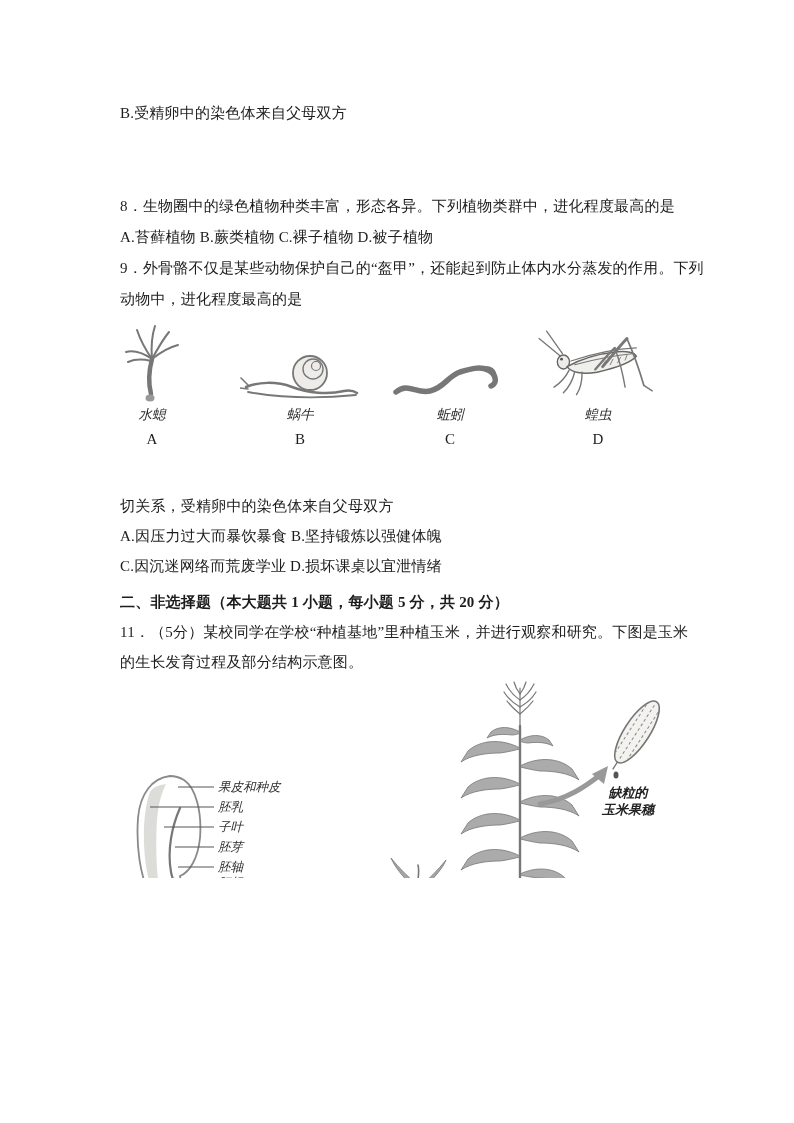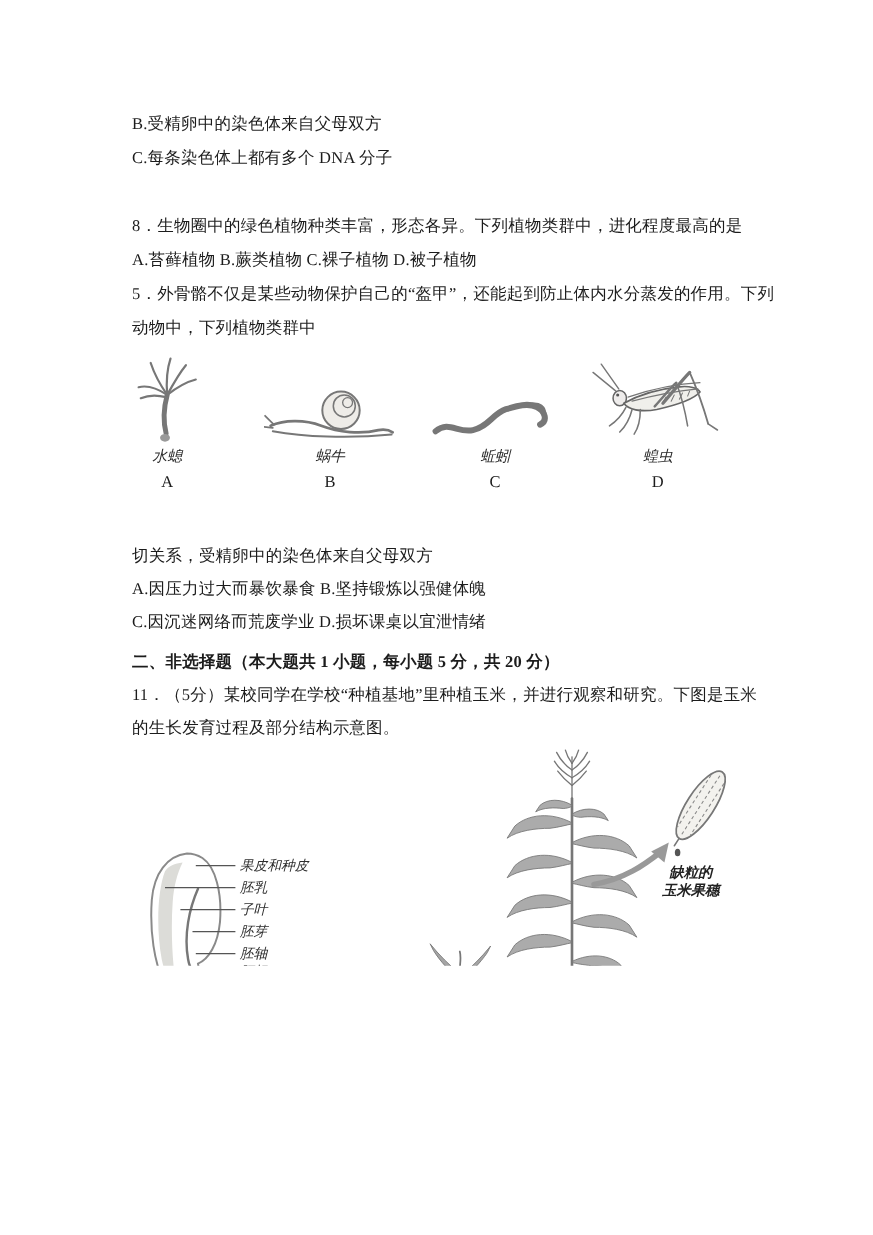--- a/index.html
+++ b/index.html
@@ -22,27 +22,26 @@
   .sk{stroke:#777;fill:none;stroke-linecap:round;}
   .dlabel{font-size:12.5px;font-style:italic;fill:#2e2e2e;}
   .dcaption{font-size:13px;font-style:italic;font-weight:bold;fill:#222;}
 </style>
 </head>
 <body>
 
 <div class="page">
 
   <div class="tline" style="top:103px">B.受精卵中的染色体来自父母双方</div>
-  <div class="tline" style="top:134px">C.每条染色体上都有多个 DNA 分子</div>
 
   <div class="tline" style="top:196px">8．生物圈中的绿色植物种类丰富，形态各异。下列植物类群中，进化程度最高的是</div>
   <div class="tline" style="top:227px">A.苔藓植物 B.蕨类植物 C.裸子植物 D.被子植物</div>
 
-  <div class="tline" style="top:258px">5．外骨骼不仅是某些动物保护自己的“盔甲”，还能起到防止体内水分蒸发的作用。下列</div>
-  <div class="tline" style="top:289px">动物中，下列植物类群中</div>
+  <div class="tline" style="top:258px">9．外骨骼不仅是某些动物保护自己的“盔甲”，还能起到防止体内水分蒸发的作用。下列</div>
+  <div class="tline" style="top:289px">动物中，进化程度最高的是</div>
 
   <div class="animal-col" style="left:95px;top:318px;width:114px">
     <div class="animal-art">
       <svg width="90" height="82" viewBox="0 0 90 82">
         <path class="sk" stroke-width="4.5" stroke="#8a8a8a" d="M45 37 C42 48 41 60 44 72"></path>
         <ellipse cx="43" cy="76" rx="4.5" ry="3.5" fill="#999"></ellipse>
         <g class="sk" stroke-width="2">
           <path d="M45 37 C36 31 27 28 19 30"></path>
           <path d="M45 37 C38 27 33 17 30 8"></path>
           <path d="M45 37 C44 25 45 13 48 4"></path>

